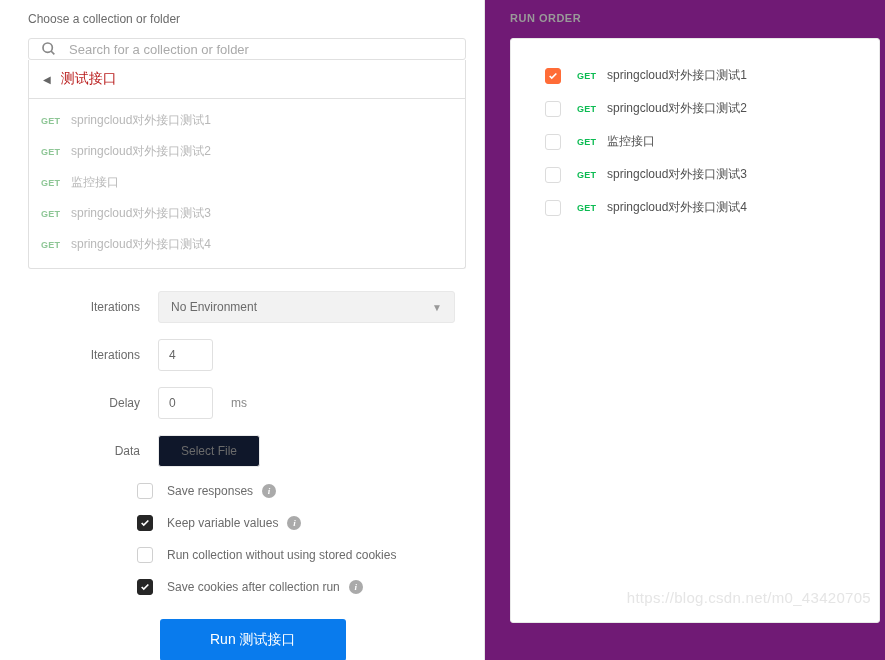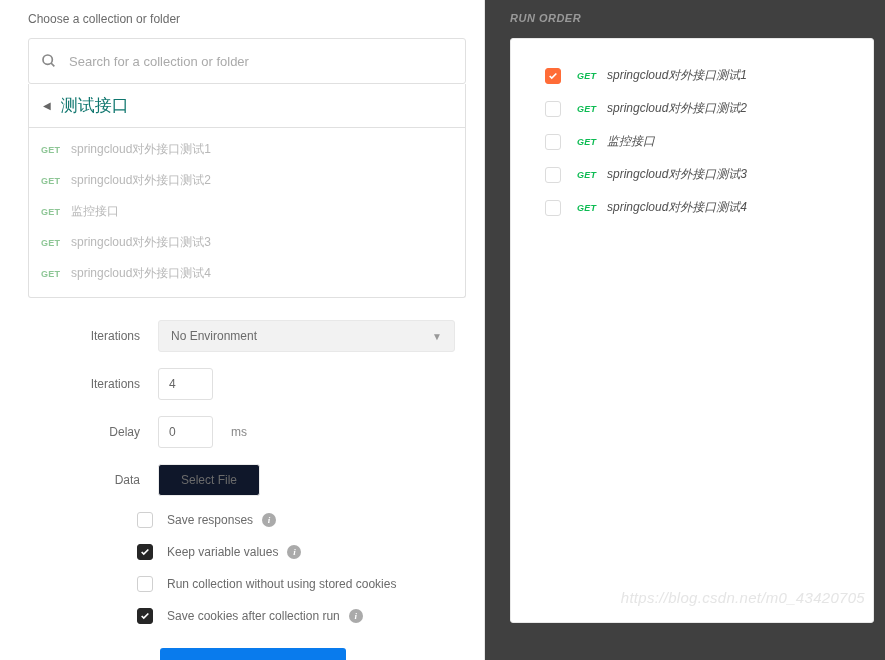--- a/index.html
+++ b/index.html
@@ -21,35 +21,34 @@
       height: 100%;
     }
     .left-panel {
       width: 485px;
       padding: 12px 18px 0 28px;
       border-right: 1px solid #e6e6e6;
       overflow: hidden;
     }
     .right-panel {
       flex: 1;
-      padding: 12px 11px 0 25px;
-      background: #404040;
-      font-style: italic;
+      padding: 12px 5px 0 25px;
+      background: #701a75;
     }
     .section-title {
       font-size: 12px;
       color: #6b6b6b;
       margin-bottom: 12px;
     }
     .search-box {
       border: 1px solid #e0e0e0;
       border-radius: 3px;
       display: flex;
       align-items: center;
-      padding: 14px 12px;
+      padding: 2px 12px;
       margin-bottom: 0;
     }
     .search-box svg {
       margin-right: 12px;
       flex-shrink: 0;
     }
     .search-input {
       border: none;
       outline: none;
       font-size: 13px;
@@ -66,22 +65,22 @@
       display: flex;
       align-items: center;
       background: #fff;
     }
     .collection-header .arrow {
       margin-right: 10px;
       font-size: 10px;
       color: #666;
     }
     .collection-name {
-      font-size: 17px;
-      color: #0f766e;
+      font-size: 14px;
+      color: #b91c1c;
     }
     .request-list {
       border: 1px solid #e0e0e0;
       border-top: none;
       border-bottom-left-radius: 3px;
       border-bottom-right-radius: 3px;
       padding: 6px 0 8px 0;
     }
     .request-item {
       padding: 7px 12px;

